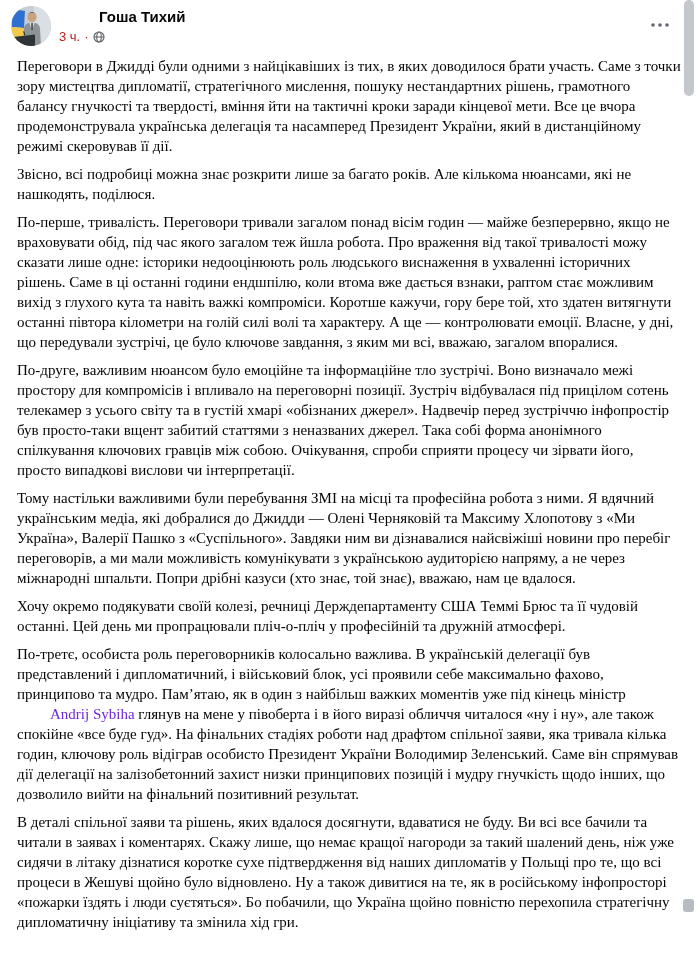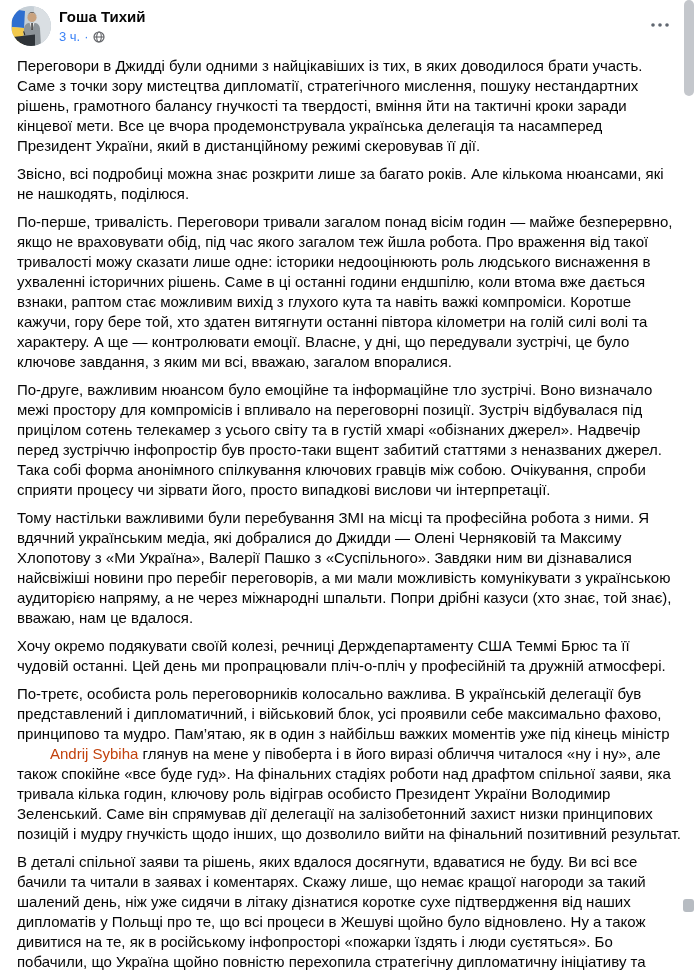--- a/index.html
+++ b/index.html
@@ -29,26 +29,27 @@
   .avatar svg { display: block; width: 40px; height: 40px; }
   .meta { margin-left: 8px; flex: 1; padding-top: 1px; }
   .author {
     font-weight: 700;
     font-size: 15px;
     line-height: 20px;
     color: #050505;
     text-decoration: none;
     display: inline-block;
     cursor: pointer;
+    margin-left: 40px;
   }
   .subline {
     display: flex;
     align-items: center;
     gap: 4px;
-    color: #3b82f6;
+    color: #b91c1c;
     font-size: 13px;
     line-height: 16px;
     margin-top: 2px;
   }
   .subline .time { cursor: pointer; }
   .globe { display: inline-flex; align-items: center; }
   .more-btn {
     background: none;
     border: none;
     padding: 10px 6px;
@@ -56,23 +57,23 @@
     cursor: pointer;
     border-radius: 50%;
     line-height: 0;
   }
   .body {
     padding: 10px 17px 0 17px;
     font-size: 15px;
     line-height: 20px;
     color: #050505;
   }
-  .body p { margin: 0 0 8px 0; white-space: pre-wrap; }
+  .body p { margin: 0 0 8px 0; white-space: pre-wrap; font-family: Liberation Serif, serif; }
   .mention {
-    color: #c2410c;
+    color: #6d28d9;
     text-decoration: none;
     cursor: pointer;
     margin-left: 33px;
   }
   .scroll-thumb {
     position: absolute;
     left: 684px; top: 0;
     width: 10px; height: 96px;
     background: #c4c7cc;
     border-radius: 6px;

